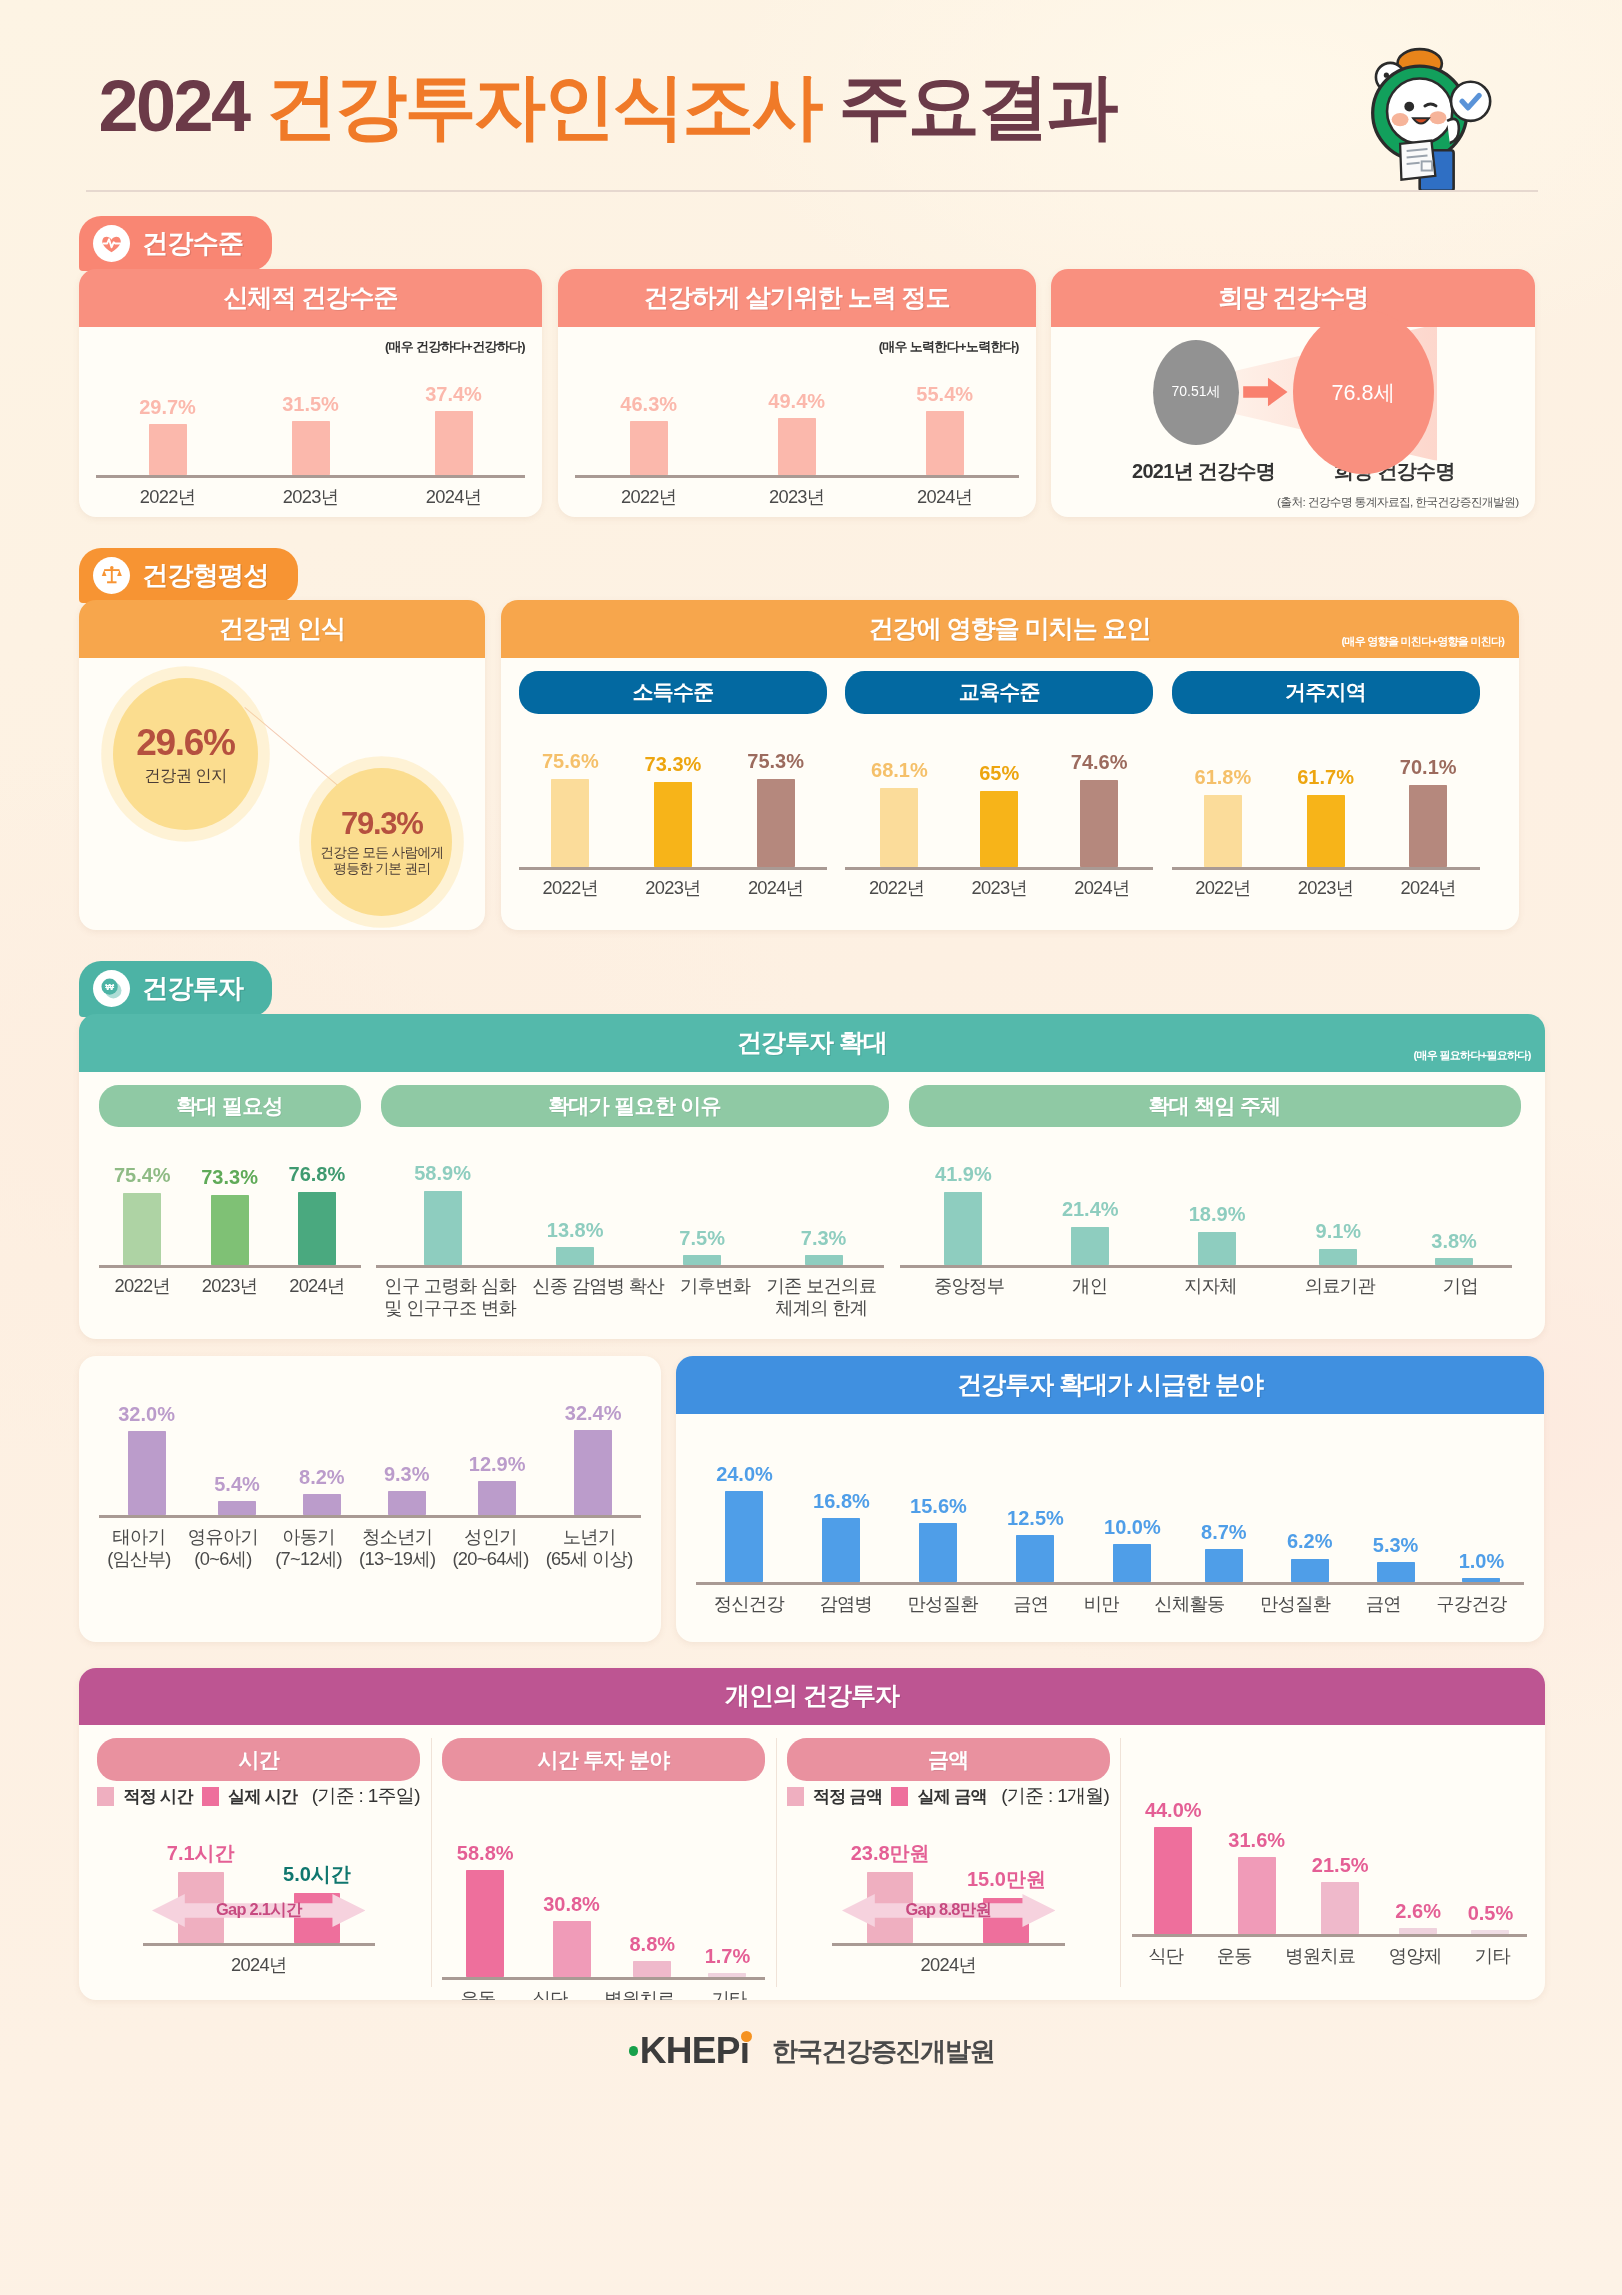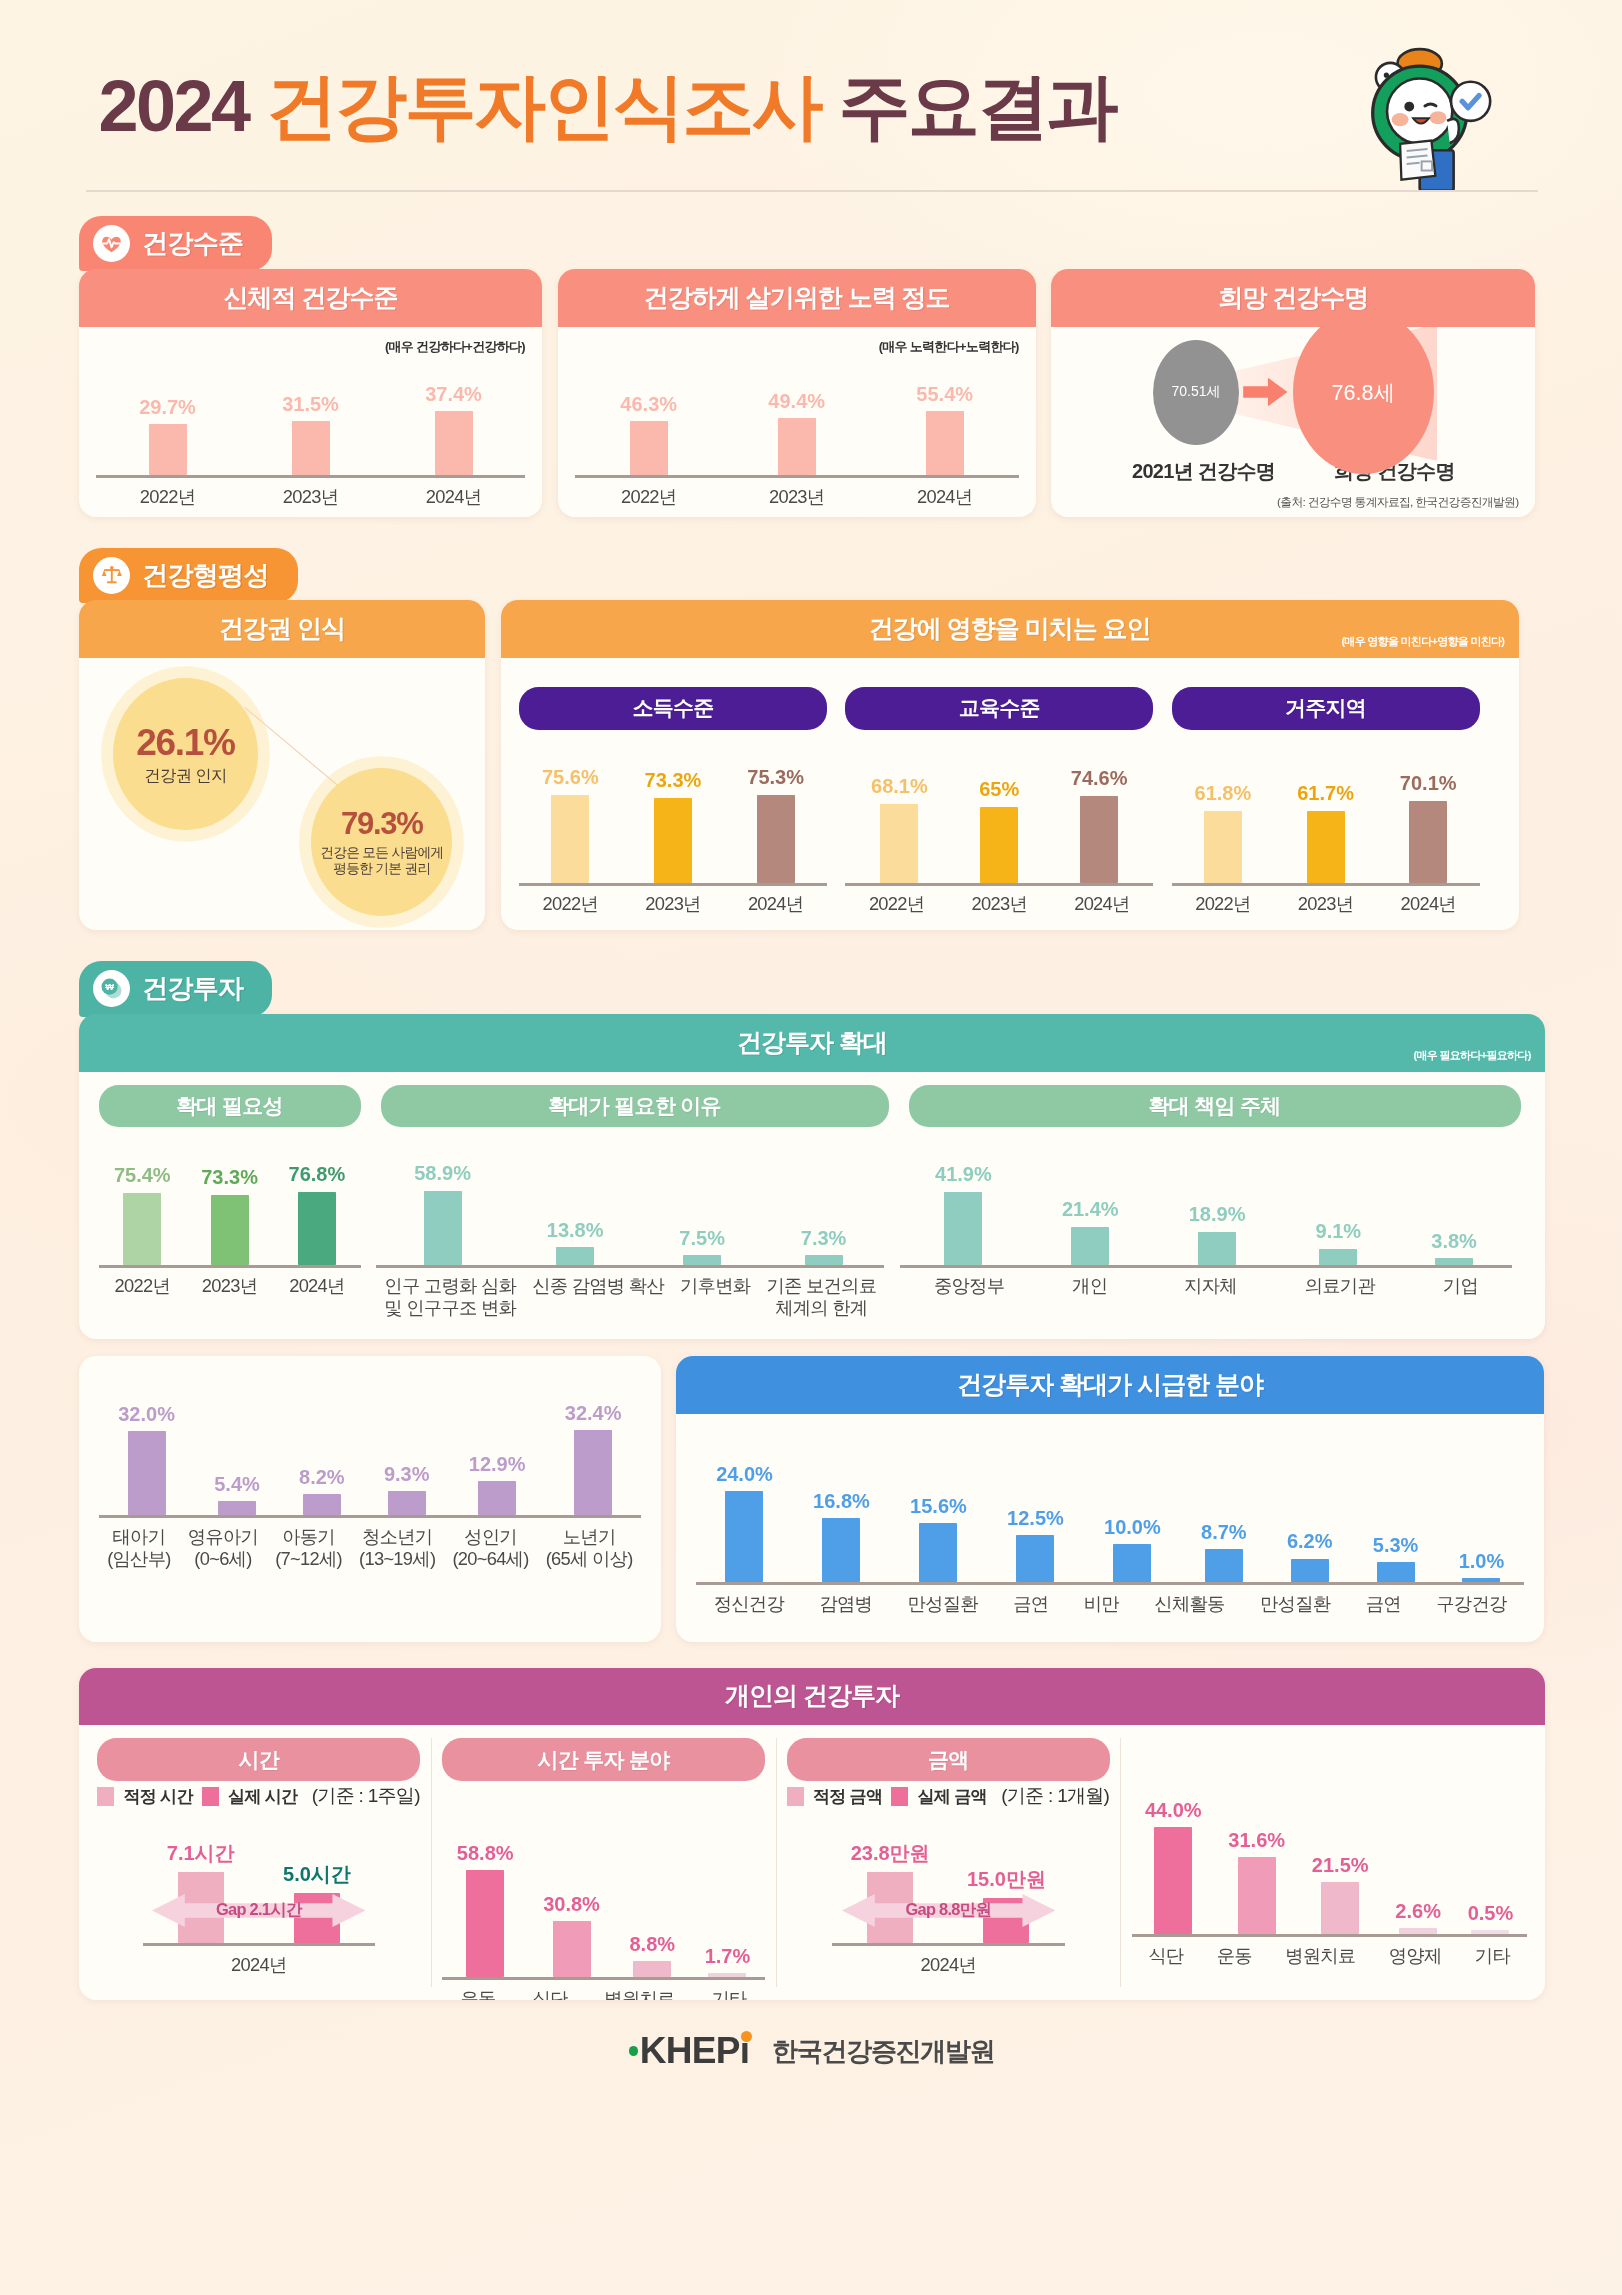--- a/index.html
+++ b/index.html
@@ -62,21 +62,21 @@
   .bar-val { font-size:20px; font-weight:bold; margin-bottom:5.2px; white-space:nowrap; }
   .bar { width:38px; border-radius:0.7px; }
   .xlabels { display:flex; justify-content:space-around; width:100%; margin-top:7.9px; }
   .xlab { font-size:18.3px; color:#4a4a4a; text-align:center; letter-spacing:-0.7px;
      line-height:1.18; font-weight:500; }
 
   
   .pill { border-radius:19.6px; color:#fff; font-size:21px; font-weight:bold;
      text-align:center; padding:7.2px 0; letter-spacing:-0.7px;
      text-shadow:0.7px 0.7px 0 rgba(0,0,0,.07); }
-  .pill-orange{background:#4c1d95;margin-top:16px;} .pill-green{background:#8fc9a4;} .pill-pink{background:#e9919f;}
+  .pill-orange{background:#0369a1;} .pill-green{background:#8fc9a4;} .pill-pink{background:#e9919f;}
 
   
   .le-wrap { position:relative; height:170px; display:flex; align-items:center;
      justify-content:center; gap:0; }
   .le-cone { position:absolute; left:50%; top:50%; transform:translate(-50%,-50%);
      width:288px; height:137px; background:linear-gradient(90deg,
       rgba(255,255,255,0) 0%, rgba(250,170,150,.18) 35%, rgba(249,143,124,.35) 100%);
      clip-path:polygon(18% 40%,100% 0%,100% 100%,18% 60%); }
   .le-circ-grey { width:86px; height:105px; border-radius:50%; background:#929292;
      display:flex;align-items:center;justify-content:center;color:#fff;font-size:14px;
@@ -270,21 +270,21 @@
   </div>
 
   <div class="row" style="margin-top:-2.6px;">
     <div class="card" style="width:406px;">
       <div class="card-hd hd-orange">건강권 인식</div>
       <div class="card-body" style="height:272px;">
         <div class="circ-area">
           <div style="position:absolute;left:98px;top:85px;width:183px;height:92px;
                       border-top:1.3px solid #f3c9b2;transform:rotate(40deg);"></div>
           <div class="bubble" style="left:17px; top:7.9px; width:145px; height:152px;">
-            <span class="pct">26.1%</span>
+            <span class="pct">29.6%</span>
             <span class="cap">건강권 인지</span>
           </div>
           <div class="bubble small" style="right:15.7px; top:98px; width:141px; height:148px;">
             <span class="pct">79.3%</span>
             <span class="cap" style="white-space:pre-line;">건강은 모든 사람에게
 평등한 기본 권리</span>
           </div>
         </div>
       </div>
     </div>

